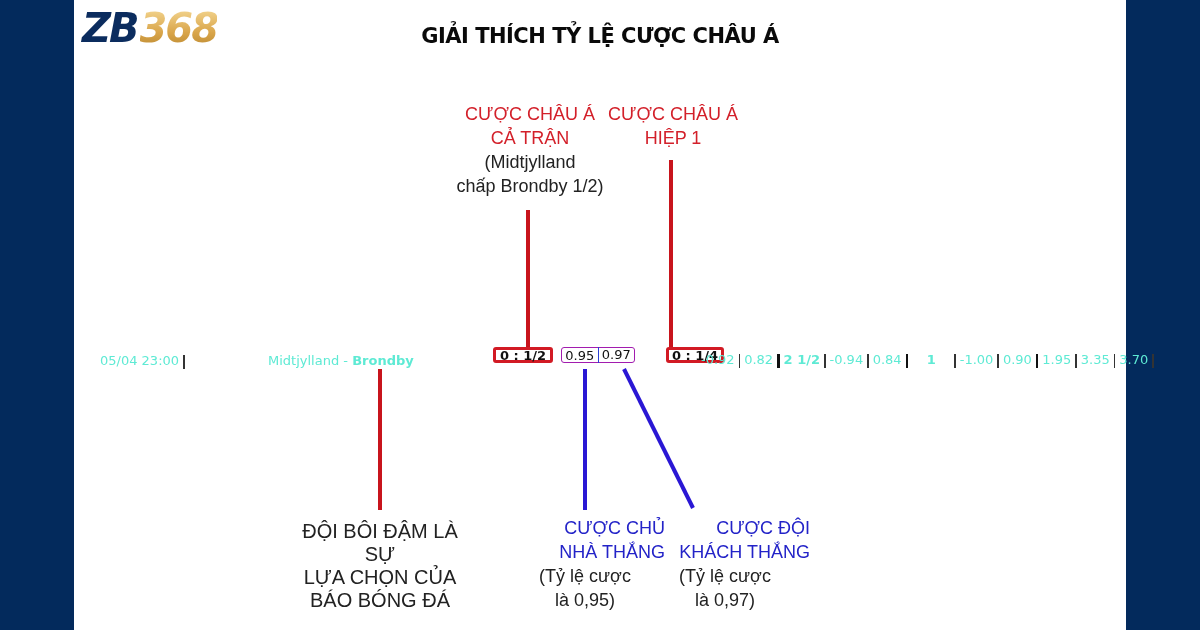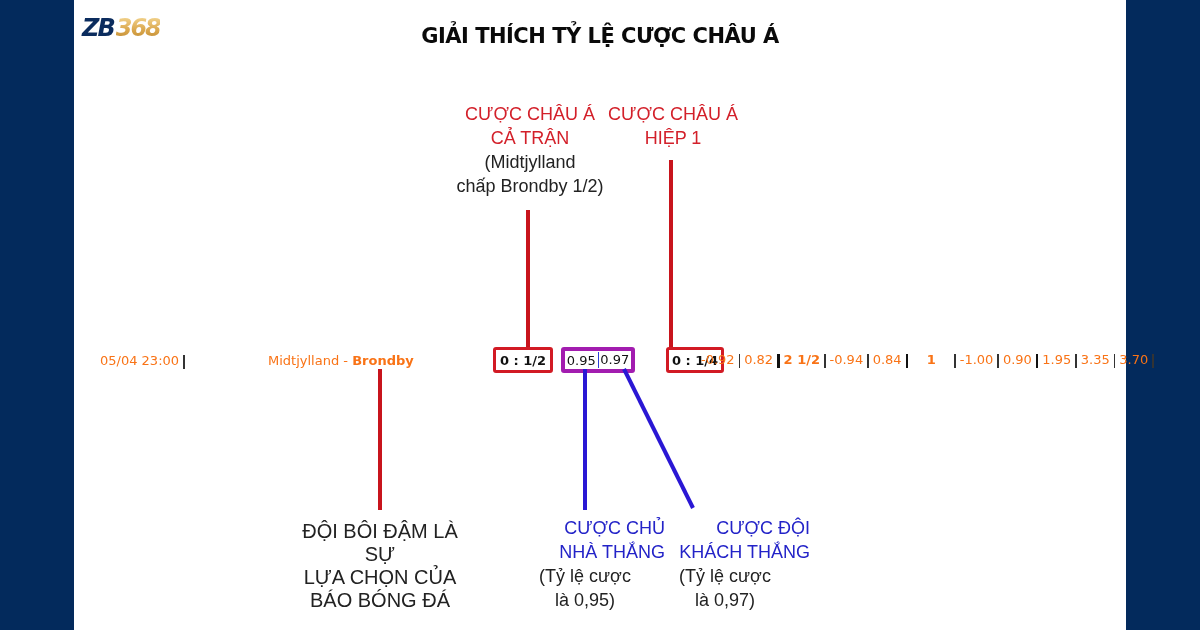--- a/index.html
+++ b/index.html
@@ -10,21 +10,21 @@
     position: relative;
   }
   .panel {
     position: absolute; left: 74px; top: 0; width: 1052px; height: 630px;
     background: #ffffff;
   }
   .logo {
     position: absolute; left: 82px; top: 8px; height: 40px;
     display: flex; align-items: center;
     font-family: "DejaVu Sans", sans-serif; font-weight: 900; font-style: italic;
-    font-size: 24px; letter-spacing: -2px;
+    font-size: 40px; letter-spacing: -2px;
   }
   .logo .zb { color: #0b2c5e; }
   .logo .num {
     background: linear-gradient(180deg, #f7dc9a 0%, #d9a54a 60%, #b8862f 100%);
     -webkit-background-clip: text; background-clip: text; color: transparent;
     margin-left: 2px;
     text-decoration: underline;
   }
   .title {
     position: absolute; left: 0; width: 1200px; top: 24px; text-align: center;
@@ -32,33 +32,33 @@
     font-size: 21px; color: #0a0a0a; letter-spacing: -0.5px;
   }
   .label { position: absolute; text-align: center; line-height: 24px; font-size: 18px; }
   .red { color: #d3202a; }
   .blue { color: #2323c8; text-align: right; }
   .dark { color: #222; }
   .vline { position: absolute; width: 4px; }
   .vline.red { background: #c8141c; }
   .vline.blue { background: #2a17d4; }
   .row {
-    position: absolute; top: 350px; height: 22px; font-size: 13px; color: #f97316;
+    position: absolute; top: 350px; height: 22px; font-size: 13px; color: #5eead4;
     font-family: "DejaVu Sans", sans-serif;
   }
   .cell { position: absolute; top: 0; line-height: 22px; white-space: nowrap; }
   .bold { font-weight: bold; }
   .box {
-    position: absolute; top: 347px; height: 26px; box-sizing: border-box;
+    position: absolute; top: 347px; height: 16px; box-sizing: border-box;
     display: flex; align-items: center; justify-content: center;
     font-family: "DejaVu Sans", sans-serif; font-size: 13px; color: #111;
     border-radius: 3px; background: #fff;
   }
   .box.redb { border: 3px solid #d21a24; font-weight: bold; }
-  .box.blueb { border: 4px solid #a21caf; }
+  .box.blueb { border: 1px solid #a21caf; }
   .split { border-left: 1.5px solid #2a3fd6; }
   .sep { display: inline-block; width: 1.5px; height: 14px; background: #333; vertical-align: middle; margin: 0 4px; }
   .sep.thick { width: 2.5px; background: #111; }
 </style>
 </head>
 <body>
 
 <div class="panel"></div>
 
 <div class="logo">

